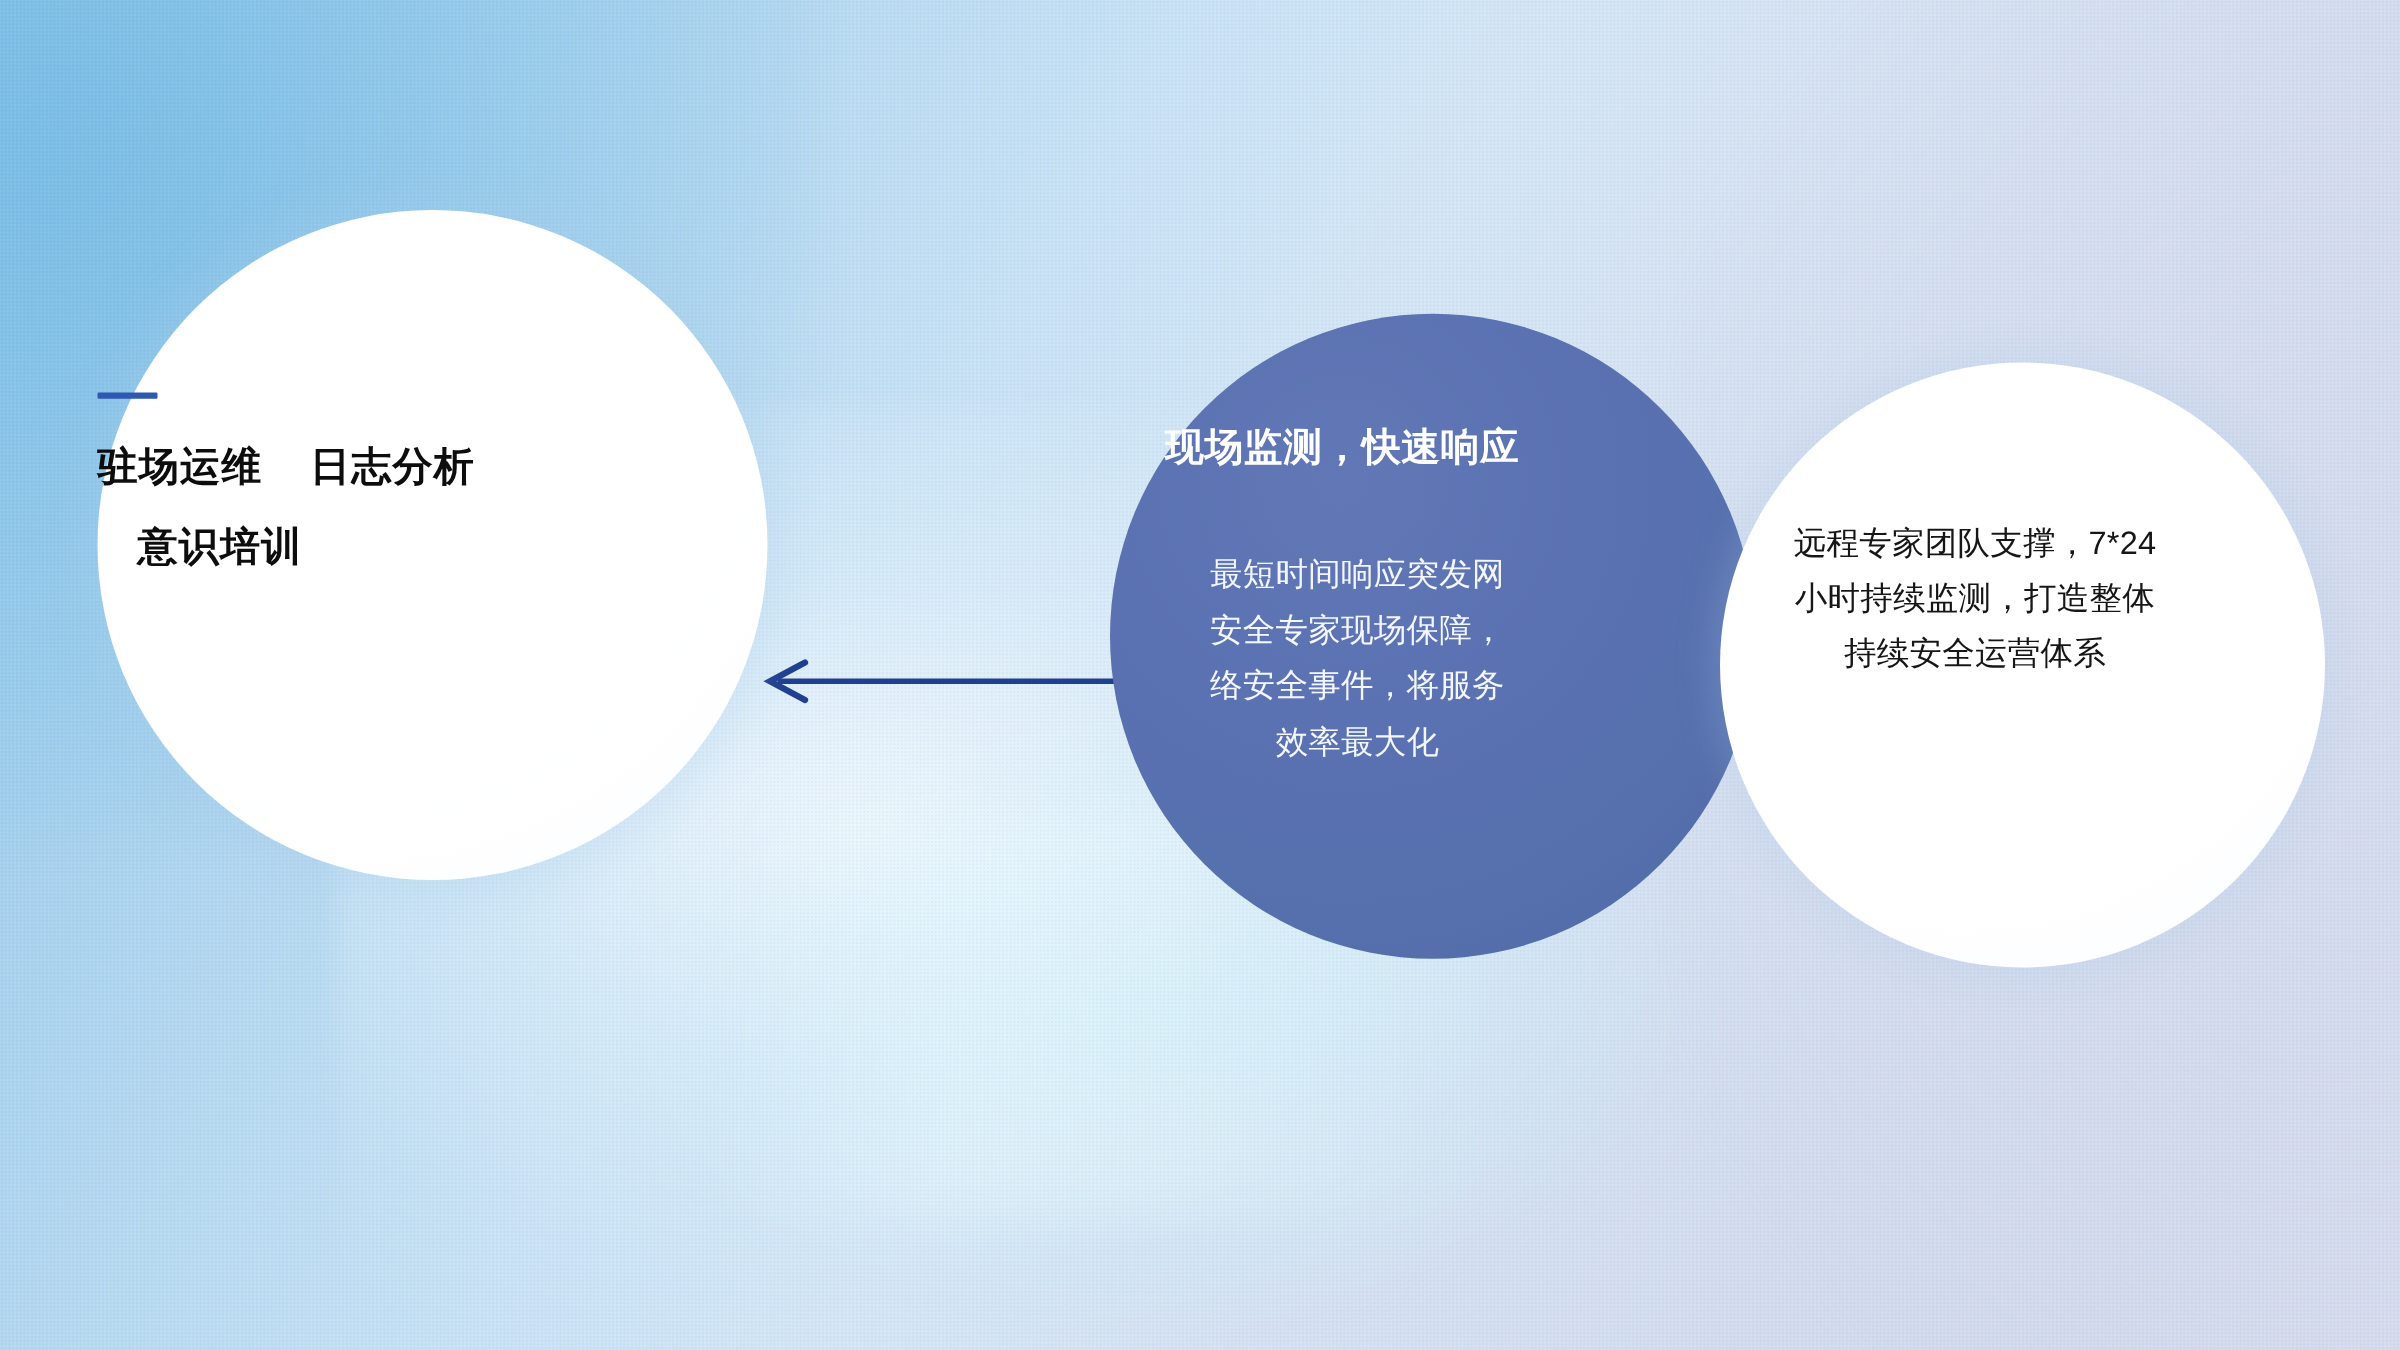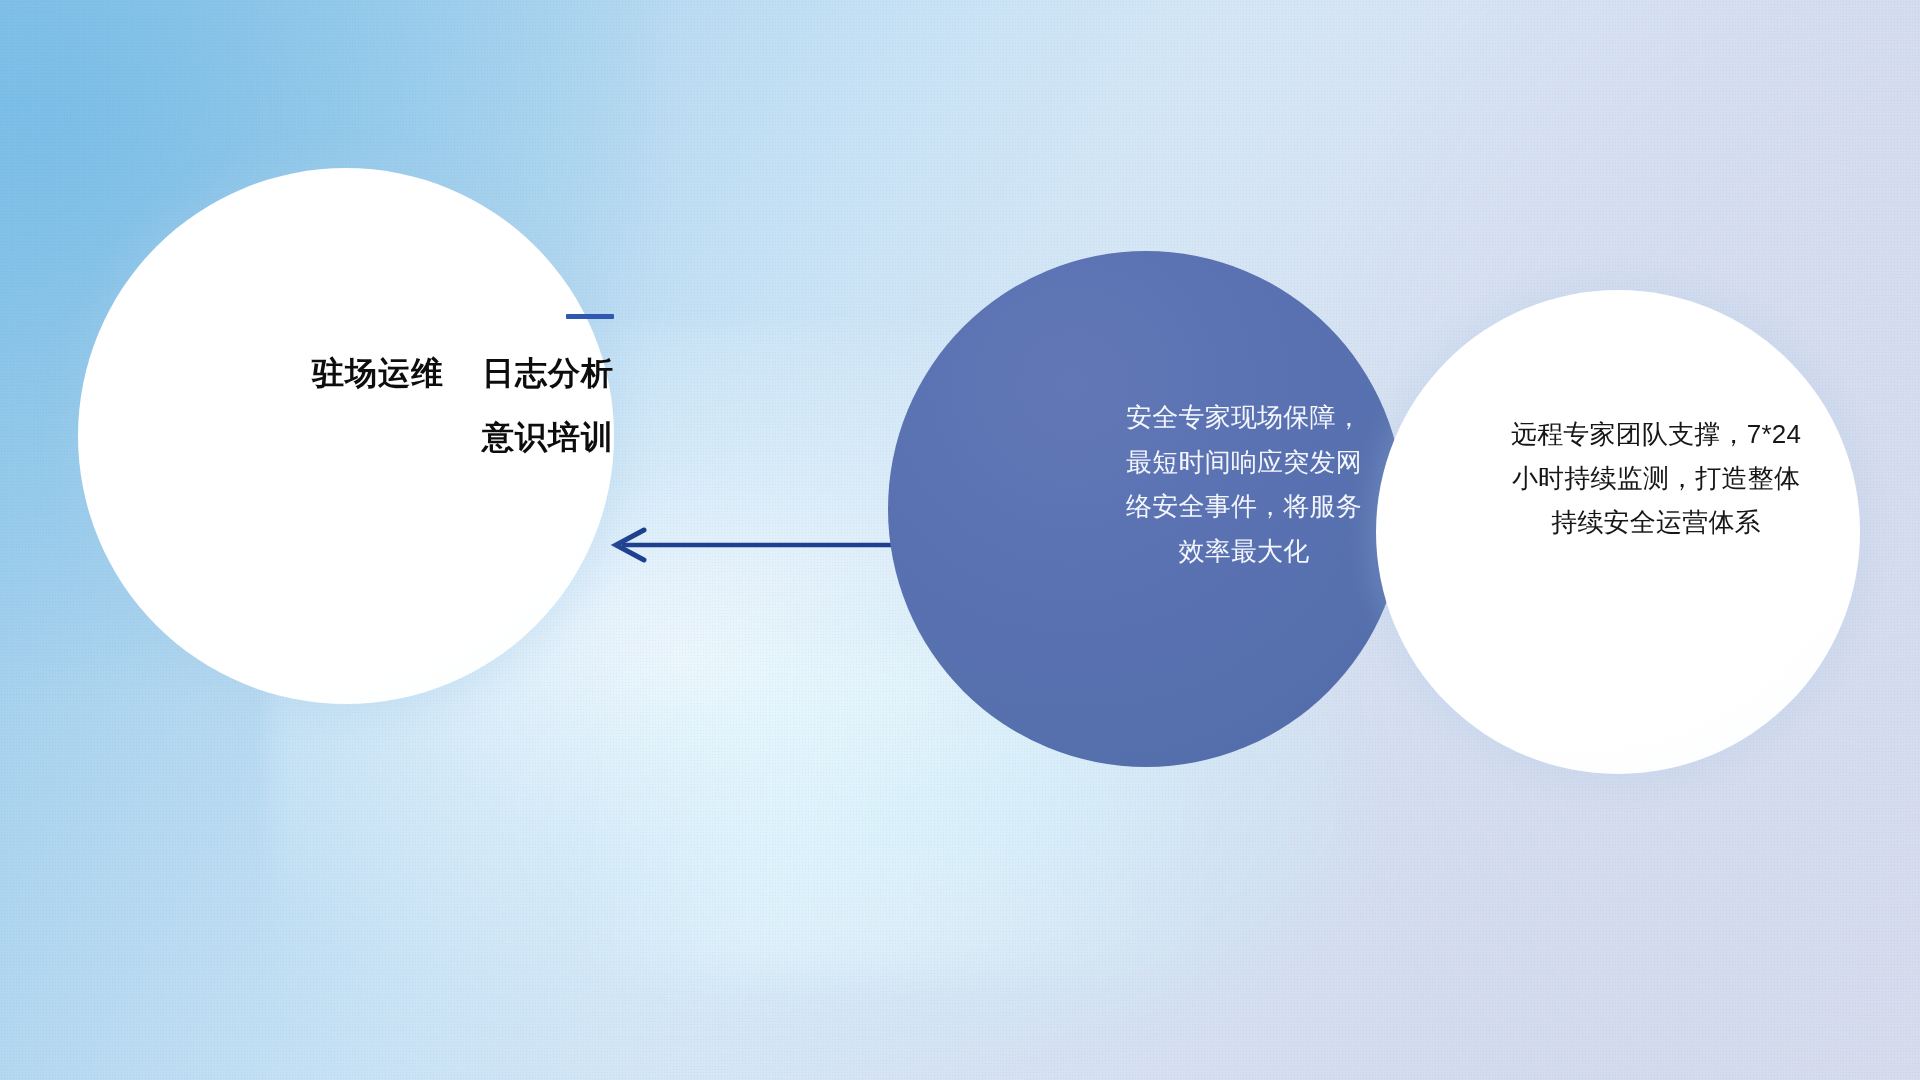--- a/index.html
+++ b/index.html
@@ -103,21 +103,21 @@
     width:330px; height:90px;
     overflow:visible;
   }
 
   
   .circle {
     position:absolute;
     border-radius:50%;
     display:flex;
     flex-direction:column;
-    align-items:flex-end;
+    align-items:flex-start;
     text-align:center;
   }
 
   
   #circle-left {
     left:78px; top:168px;
     width:536px; height:536px;
     background:
       radial-gradient(circle at 38% 30%, #ffffff 0%, #ffffff 62%, #fdfeff 86%, #f7fbfe 100%);
     box-shadow:0 0 34px 10px rgba(170,205,232,0.28);
@@ -228,24 +228,25 @@
     </div>
 
 
     <div class="kw-row single">
       <span>意识培训</span>
     </div>
   </div>
 
   <div class="circle" id="circle-mid">
 
+    <div class="c-title">现场监测，快速响应</div>
 
     <div class="c-body">
+      <p>最短时间响应突发网</p>
       <p>安全专家现场保障，</p>
-      <p>最短时间响应突发网</p>
       <p>络安全事件，将服务</p>
       <p>效率最大化</p>
     </div>
   </div>
 
   <div class="circle" id="circle-right">
 
 
     <div class="c-body">
       <p>远程专家团队支撑，7*24</p>

